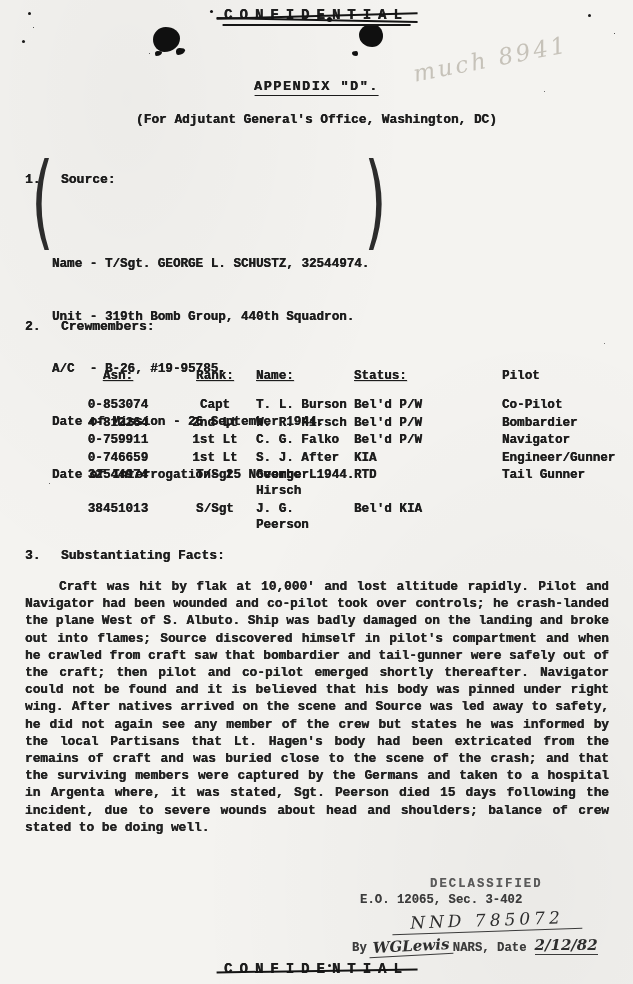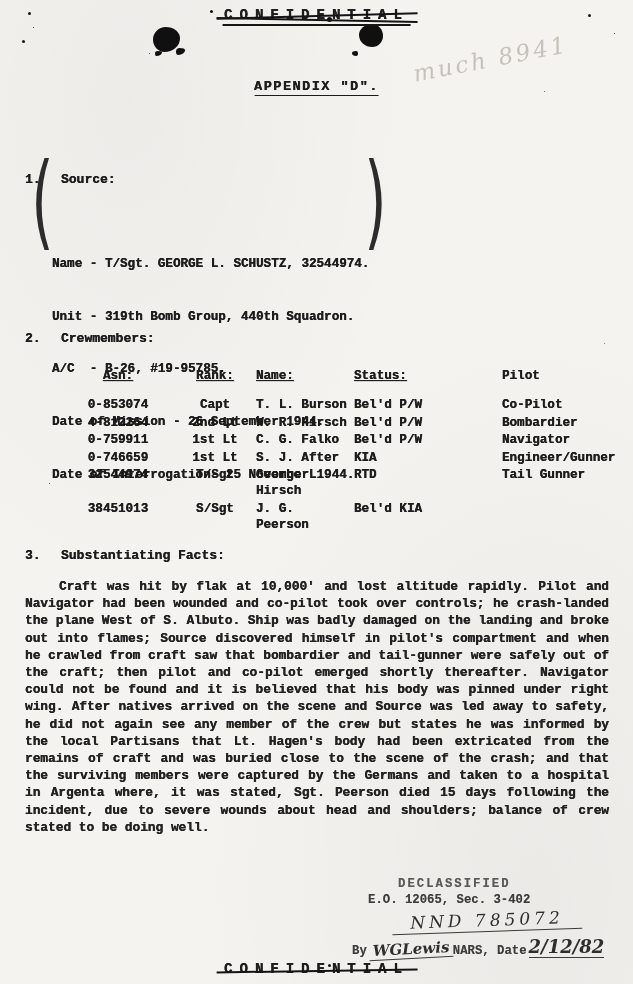--- a/index.html
+++ b/index.html
@@ -48,21 +48,21 @@
   
   .title{
     position:absolute;left:50%;top:79px;transform:translateX(-50%);
     font-weight:bold;font-size:13.5px;letter-spacing:1.5px;
     border-bottom:1.6px solid #1b1b1b;padding-bottom:1px;white-space:nowrap;
   }
   .subtitle{position:absolute;left:50%;top:112px;transform:translateX(-50%);font-size:12.8px;white-space:nowrap;font-weight:bold;}
 
   .sec-head{position:absolute;left:25px;font-size:13px;font-weight:bold;white-space:pre;}
   .sec1{top:172px;}
-  .sec2{top:331px;}
+  .sec2{top:319px;}
   .sec3{top:548px;}
   .sec-num{display:inline-block;width:36px;}
 
   
   .source-block{position:absolute;left:52px;top:203px;font-size:12.6px;font-weight:bold;line-height:17.6px;white-space:pre;}
   .paren{position:absolute;top:-10px;font-size:104px;font-weight:400;color:#2c2c2c;transform:scaleX(.55);font-family:"DejaVu Sans",sans-serif;text-shadow:none;}
   .paren-l{left:-30px;}
   .paren-r{right:-26px;}
 
   
@@ -75,48 +75,49 @@
 
   
   .facts{
     position:absolute;left:25px;top:578px;width:584px;
     font-size:12.8px;font-weight:bold;line-height:17.2px;
     text-align:justify;text-indent:34px;color:#222;
   }
 
   
   .stamp{position:absolute;left:352px;top:877px;width:270px;font-size:12.3px;color:#4a4a4a;}
-  .stamp .l1{margin-left:46px;letter-spacing:2px;font-weight:bold;color:#5a5a5a;}
-  .stamp .l2{margin-left:16px;margin-top:2px;font-weight:bold;}
+  .stamp .l1{margin-left:78px;letter-spacing:2px;font-weight:bold;color:#5a5a5a;}
+  .stamp .l2{margin-left:8px;margin-top:2px;font-weight:bold;}
   .hand{font-family:"DejaVu Serif",serif;font-style:italic;color:#2e2e2e;}
   .nnd{margin-left:40px;margin-top:3px;width:190px;text-align:center;
     font-size:17px;letter-spacing:4px;transform:rotate(-2deg);
     border-bottom:1.4px solid #3a3a3a;padding-bottom:1px;}
   .byline{display:flex;align-items:flex-end;margin-top:4px;font-weight:bold;}
   .sig{border-bottom:1.4px solid #3a3a3a;min-width:84px;text-align:center;font-size:15px;transform:rotate(-3deg);margin:0 0 -1px 2px;}
-  .datev{border-bottom:1.4px solid #3a3a3a;min-width:62px;text-align:right;font-size:18px;margin-left:2px;}
+  .datev{border-bottom:1.4px solid #3a3a3a;min-width:62px;text-align:right;font-size:15px;margin-left:8px;}
 </style>
 </head>
 <body>
 
 <div class="page">
 
   <div class="specks"></div>
   <div class="blob blob1"></div>
   <div class="blob blob2"></div>
 
   <div class="conf conf-top typed">
     <span>CONFIDENTIAL</span>
     <span class="strike s1"></span>
     <span class="strike s2"></span>
   </div>
 
   <div class="pencil">much 8941</div>
 
   <div class="title typed">APPENDIX "D".</div>
+  <div class="subtitle typed">(For Adjutant General's Office, Washington, DC)</div>
 
   <div class="sec-head sec1 typed"><span class="sec-num">1.</span><span>Source:</span></div>
 
   <div class="source-block typed">
     <span class="paren paren-l">(</span>
     <div>Name - T/Sgt. GEORGE L. SCHUSTZ, 32544974.</div>
     <div>Unit - 319th Bomb Group, 440th Squadron.</div>
     <div>A/C  - B-26, #19-95785.</div>
     <div>Date of Mission - 26 September 1944.</div>
     <div>Date of Interrogation- 25 November 1944.</div>

